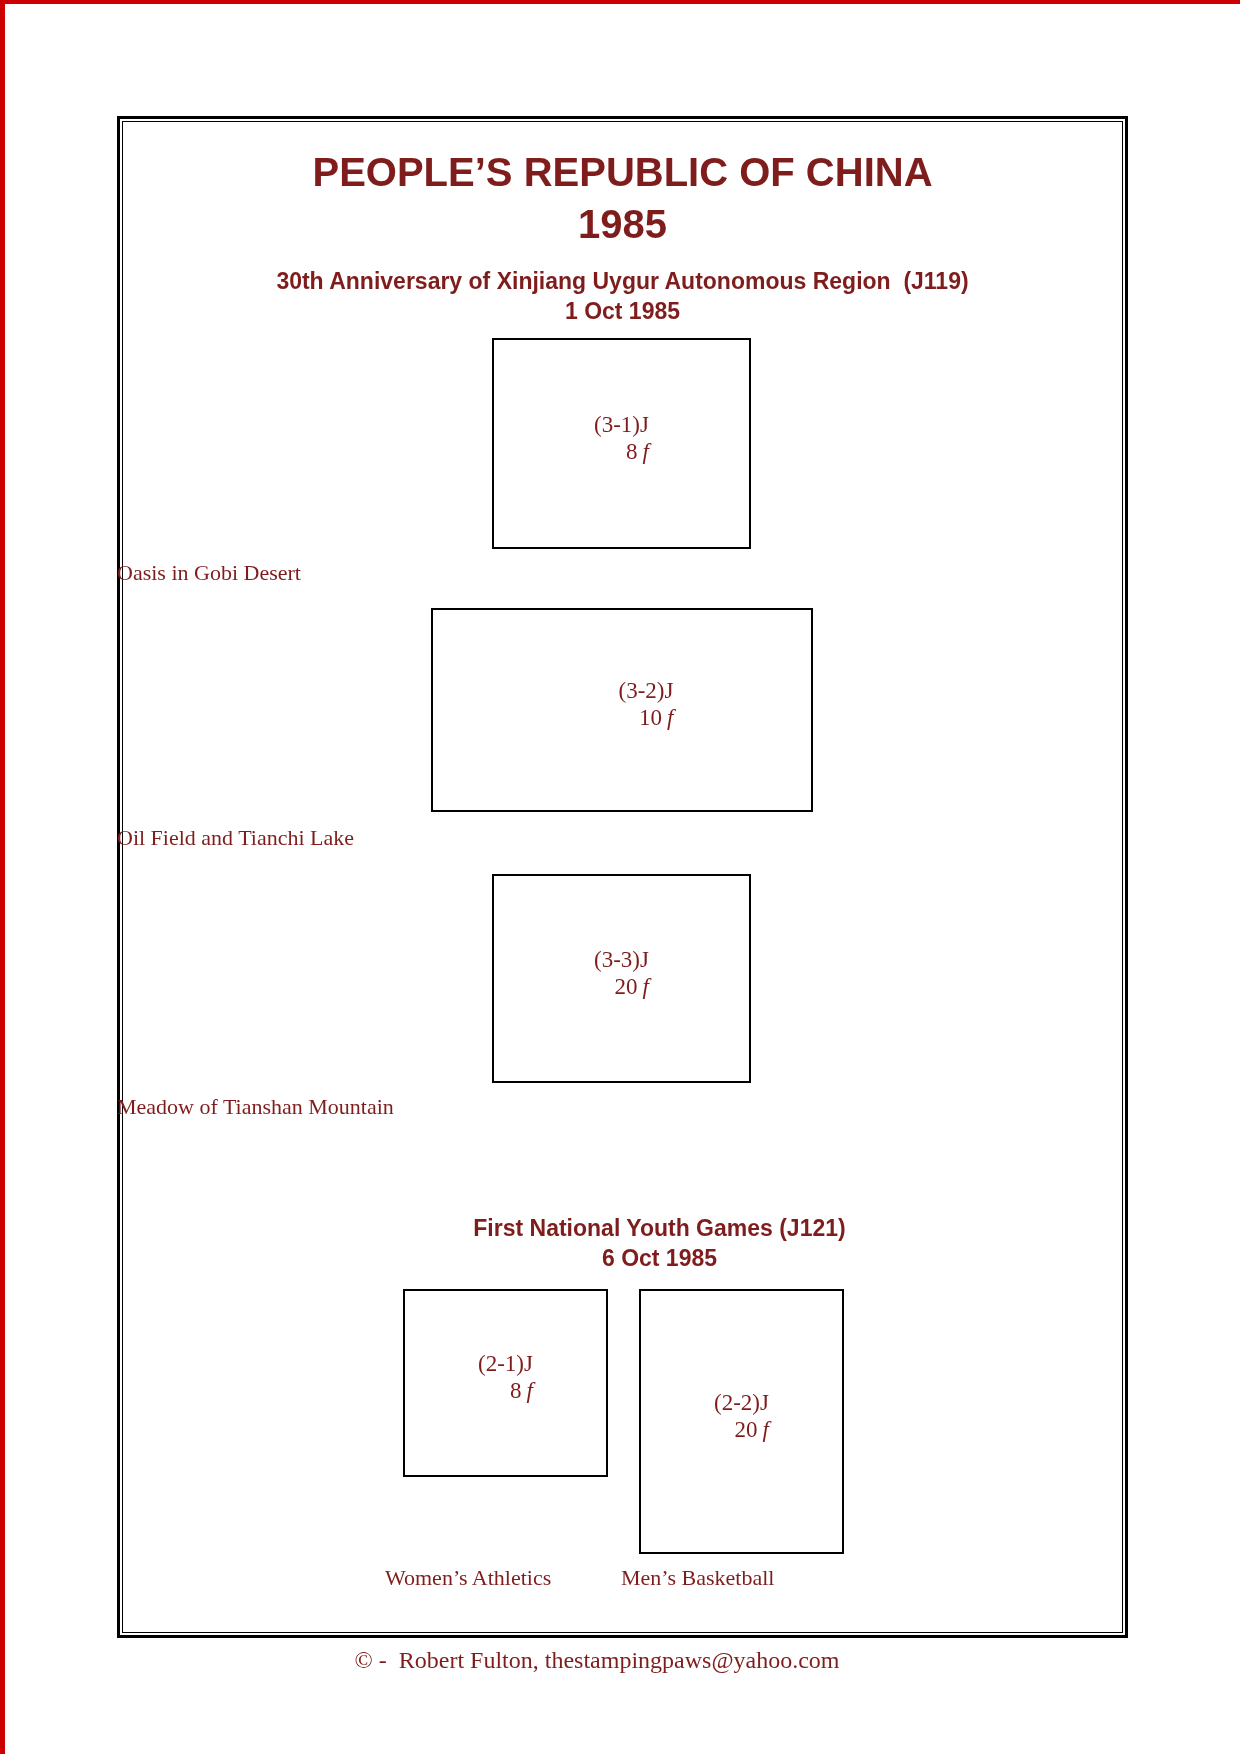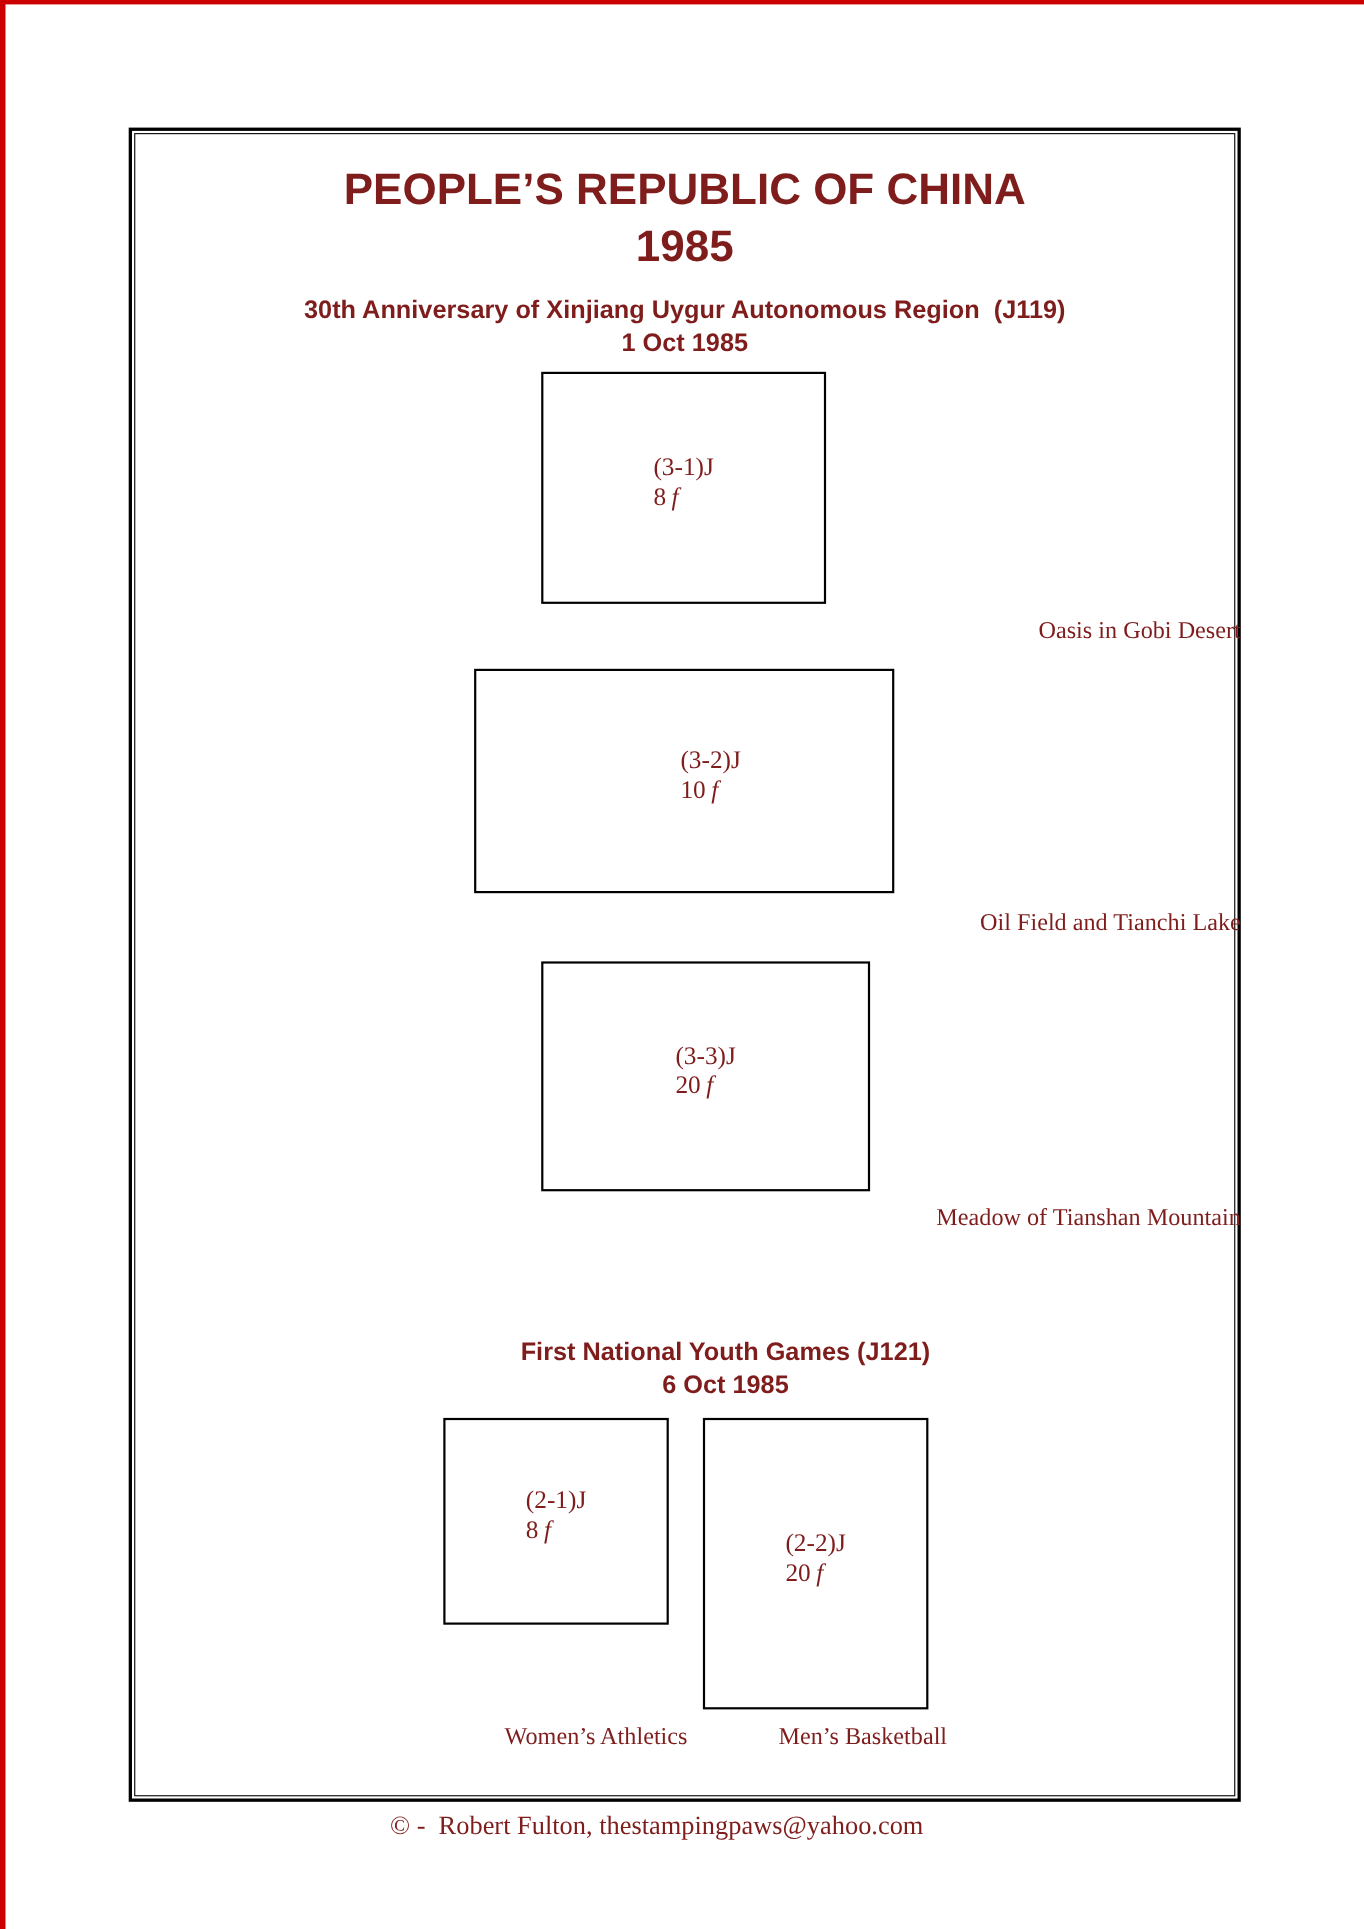--- a/index.html
+++ b/index.html
@@ -22,30 +22,30 @@
 
   .sec-head{font-size:23px;line-height:30px;font-weight:bold;}
   .sh1{top:266px;}
   .sh2{top:1213px;padding-left:37px;}
   .pre{white-space:pre-wrap;}
 
   .stamp-box{position:absolute;border:2px solid #000;box-sizing:border-box;background:#fff;
              display:flex;align-items:center;justify-content:center;}
   .b1{left:492px;top:338px;width:259px;height:211px;}
   .b2{left:431px;top:608px;width:382px;height:204px;padding-left:48px;}
-  .b3{left:492px;top:874px;width:299px;height:209px;}
+  .b3{left:492px;top:874px;width:259px;height:209px;}
   .b4{left:403px;top:1289px;width:205px;height:188px;}
   .b5{left:639px;top:1289px;width:205px;height:265px;}
 
   .stamp-label{font-family:"Liberation Serif",serif;font-size:23px;line-height:27px;
-               text-align:left;transform:translateY(-6px);}
+               text-align:right;transform:translateY(-6px);}
   .denom-f{font-family:"Liberation Serif",serif;font-style:italic;margin-left:5px;}
 
   .caption{position:absolute;font-family:"Liberation Serif",serif;font-size:22px;
-           text-align:right;}
+           text-align:left;}
   .c1{left:117px;width:1011px;top:560px;}
   .c2{left:117px;width:1011px;top:825px;}
   .c3{left:117px;width:1011px;top:1094px;}
   .c4{left:385px;width:240px;top:1565px;}
   .c5{left:621px;width:240px;top:1565px;}
 
   .footer{position:absolute;left:0;top:1647px;width:1194px;text-align:center;
           font-family:"Liberation Serif",serif;font-size:24px;}
 </style>
 </head>

